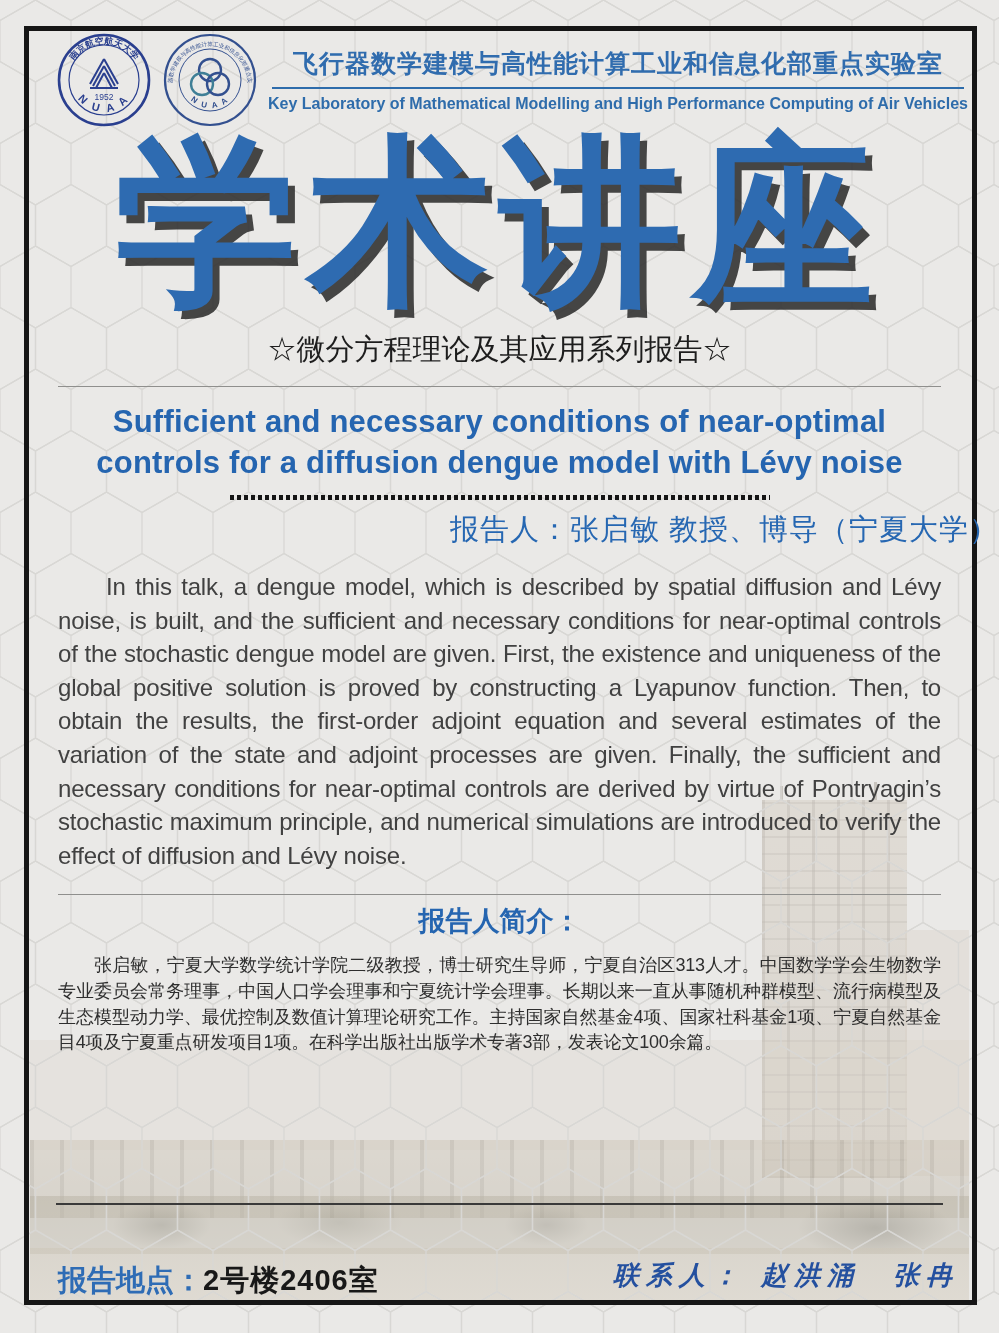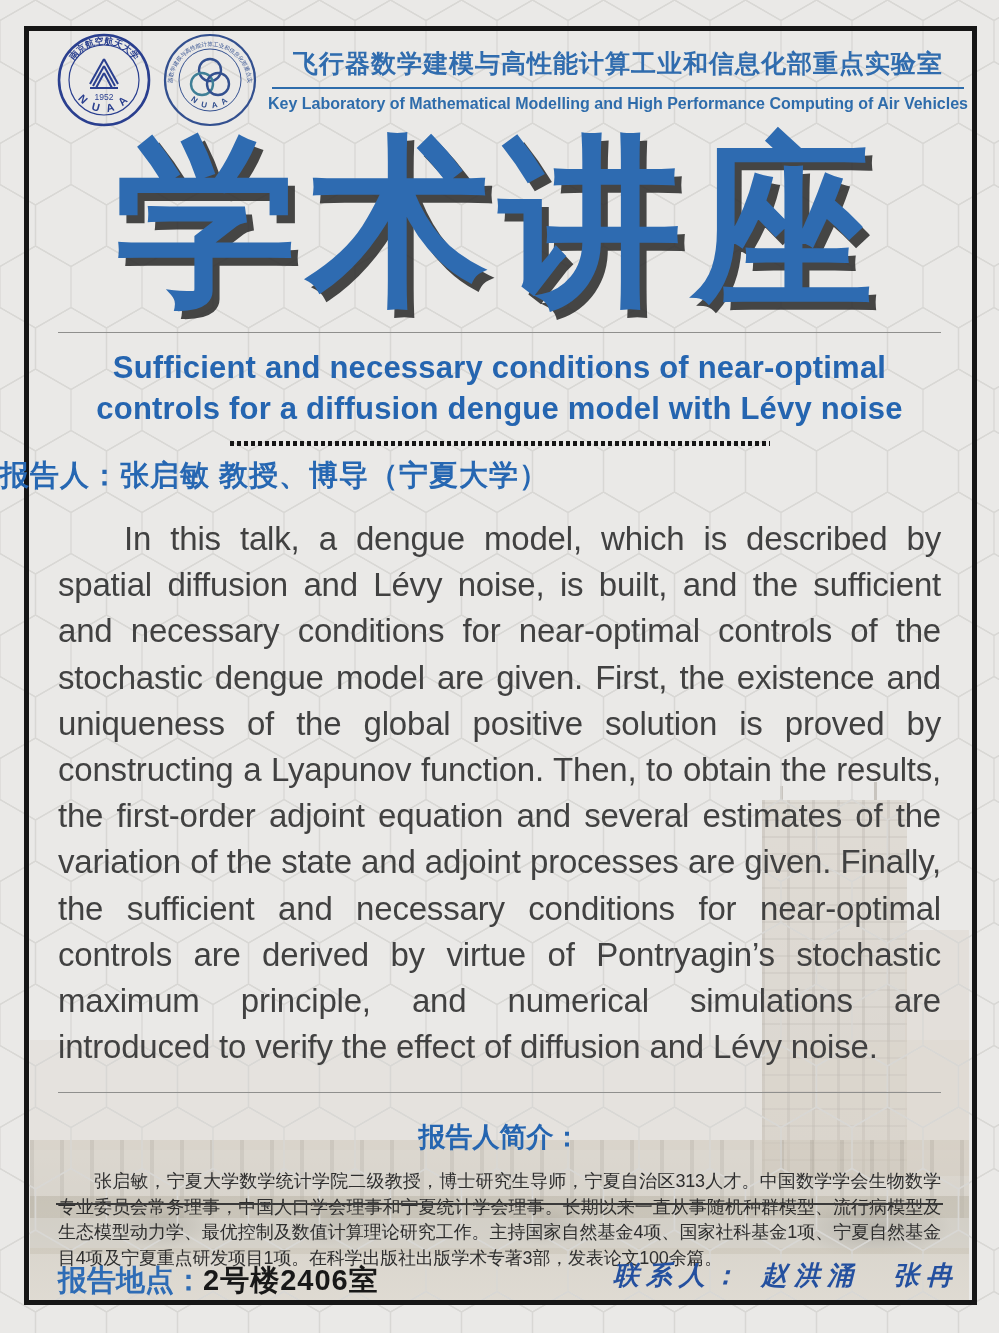--- a/index.html
+++ b/index.html
@@ -71,27 +71,27 @@
   .series{text-align:center;margin-top:14px;font-size:29px;color:#1d1d1d;font-weight:500;}
   .divider{height:1px;background:#8f8f8d;margin:16px 58px 0;}
   .lecture-title{
     text-align:center;margin:14px 62px 0;
     font-size:31px;line-height:1.33;font-weight:700;color:#2565b0;letter-spacing:.2px;
   }
   .dotline{
     width:540px;height:5px;margin:12px auto 10px;
     background:repeating-linear-gradient(90deg,#151515 0 4px,rgba(0,0,0,0) 4px 7px);
   }
-  .speaker{text-align:left;font-size:29px;font-weight:700;color:#2667b2;letter-spacing:1px;}
+  .speaker{text-align:right;font-size:29px;font-weight:400;color:#2667b2;letter-spacing:1px;}
   .abstract{
-    margin:20px 58px 0;font-size:33px;line-height:1.40;color:#414141;
+    margin:20px 58px 0;font-size:24px;line-height:1.40;color:#414141;
     text-align:justify;text-indent:2em;letter-spacing:-0.2px;
   }
   .divider2{height:1px;background:#8f8f8d;margin:22px 58px 0;}
-  .bio-heading{text-align:center;margin-top:26px;font-size:27px;font-weight:700;color:#2565b0;}
+  .bio-heading{text-align:center;margin-top:8px;font-size:27px;font-weight:700;color:#2565b0;}
   .bio{
     margin:14px 58px 0;font-size:18px;line-height:1.42;color:#2e2e2e;
     text-align:justify;text-indent:2em;font-weight:500;letter-spacing:-0.2px;
   }
   .divider3{position:absolute;left:56px;right:56px;bottom:128px;height:2px;background:#3a3a3a;}
   .footer{position:absolute;left:58px;bottom:32px;}
   .foot-row{font-size:29px;line-height:42px;white-space:nowrap;}
   .foot-label{color:#2e6cb5;font-weight:700;}
   .foot-value{color:#181818;font-weight:700;letter-spacing:1px;}
   .contact{
@@ -177,20 +177,21 @@
         </svg>
       </div>
       <div class="header-text">
         <div class="lab-zh">飞行器数学建模与高性能计算工业和信息化部重点实验室</div>
         <div class="lab-rule"></div>
         <div class="lab-en">Key Laboratory of Mathematical Modelling and High Performance Computing of Air Vehicles</div>
       </div>
     </div>
 
     <div class="main-title">学术讲座</div>
+    <div class="series">☆微分方程理论及其应用系列报告☆</div>
 
     <div class="divider"></div>
 
     <div class="lecture-title">Sufficient and necessary conditions of near-optimal controls for a diffusion dengue model with Lévy noise</div>
     <div class="dotline"></div>
     <div class="speaker">报告人：张启敏 教授、博导（宁夏大学）</div>
 
     <div class="abstract">In this talk, a dengue model, which is described by spatial diffusion and Lévy noise, is built, and the sufficient and necessary conditions for near-optimal controls of the stochastic dengue model are given. First, the existence and uniqueness of the global positive solution is proved by constructing a Lyapunov function. Then, to obtain the results, the first-order adjoint equation and several estimates of the variation of the state and adjoint processes are given. Finally, the sufficient and necessary conditions for near-optimal controls are derived by virtue of Pontryagin’s stochastic maximum principle, and numerical simulations are introduced to verify the effect of diffusion and Lévy noise.</div>
 
     <div class="divider2"></div>

